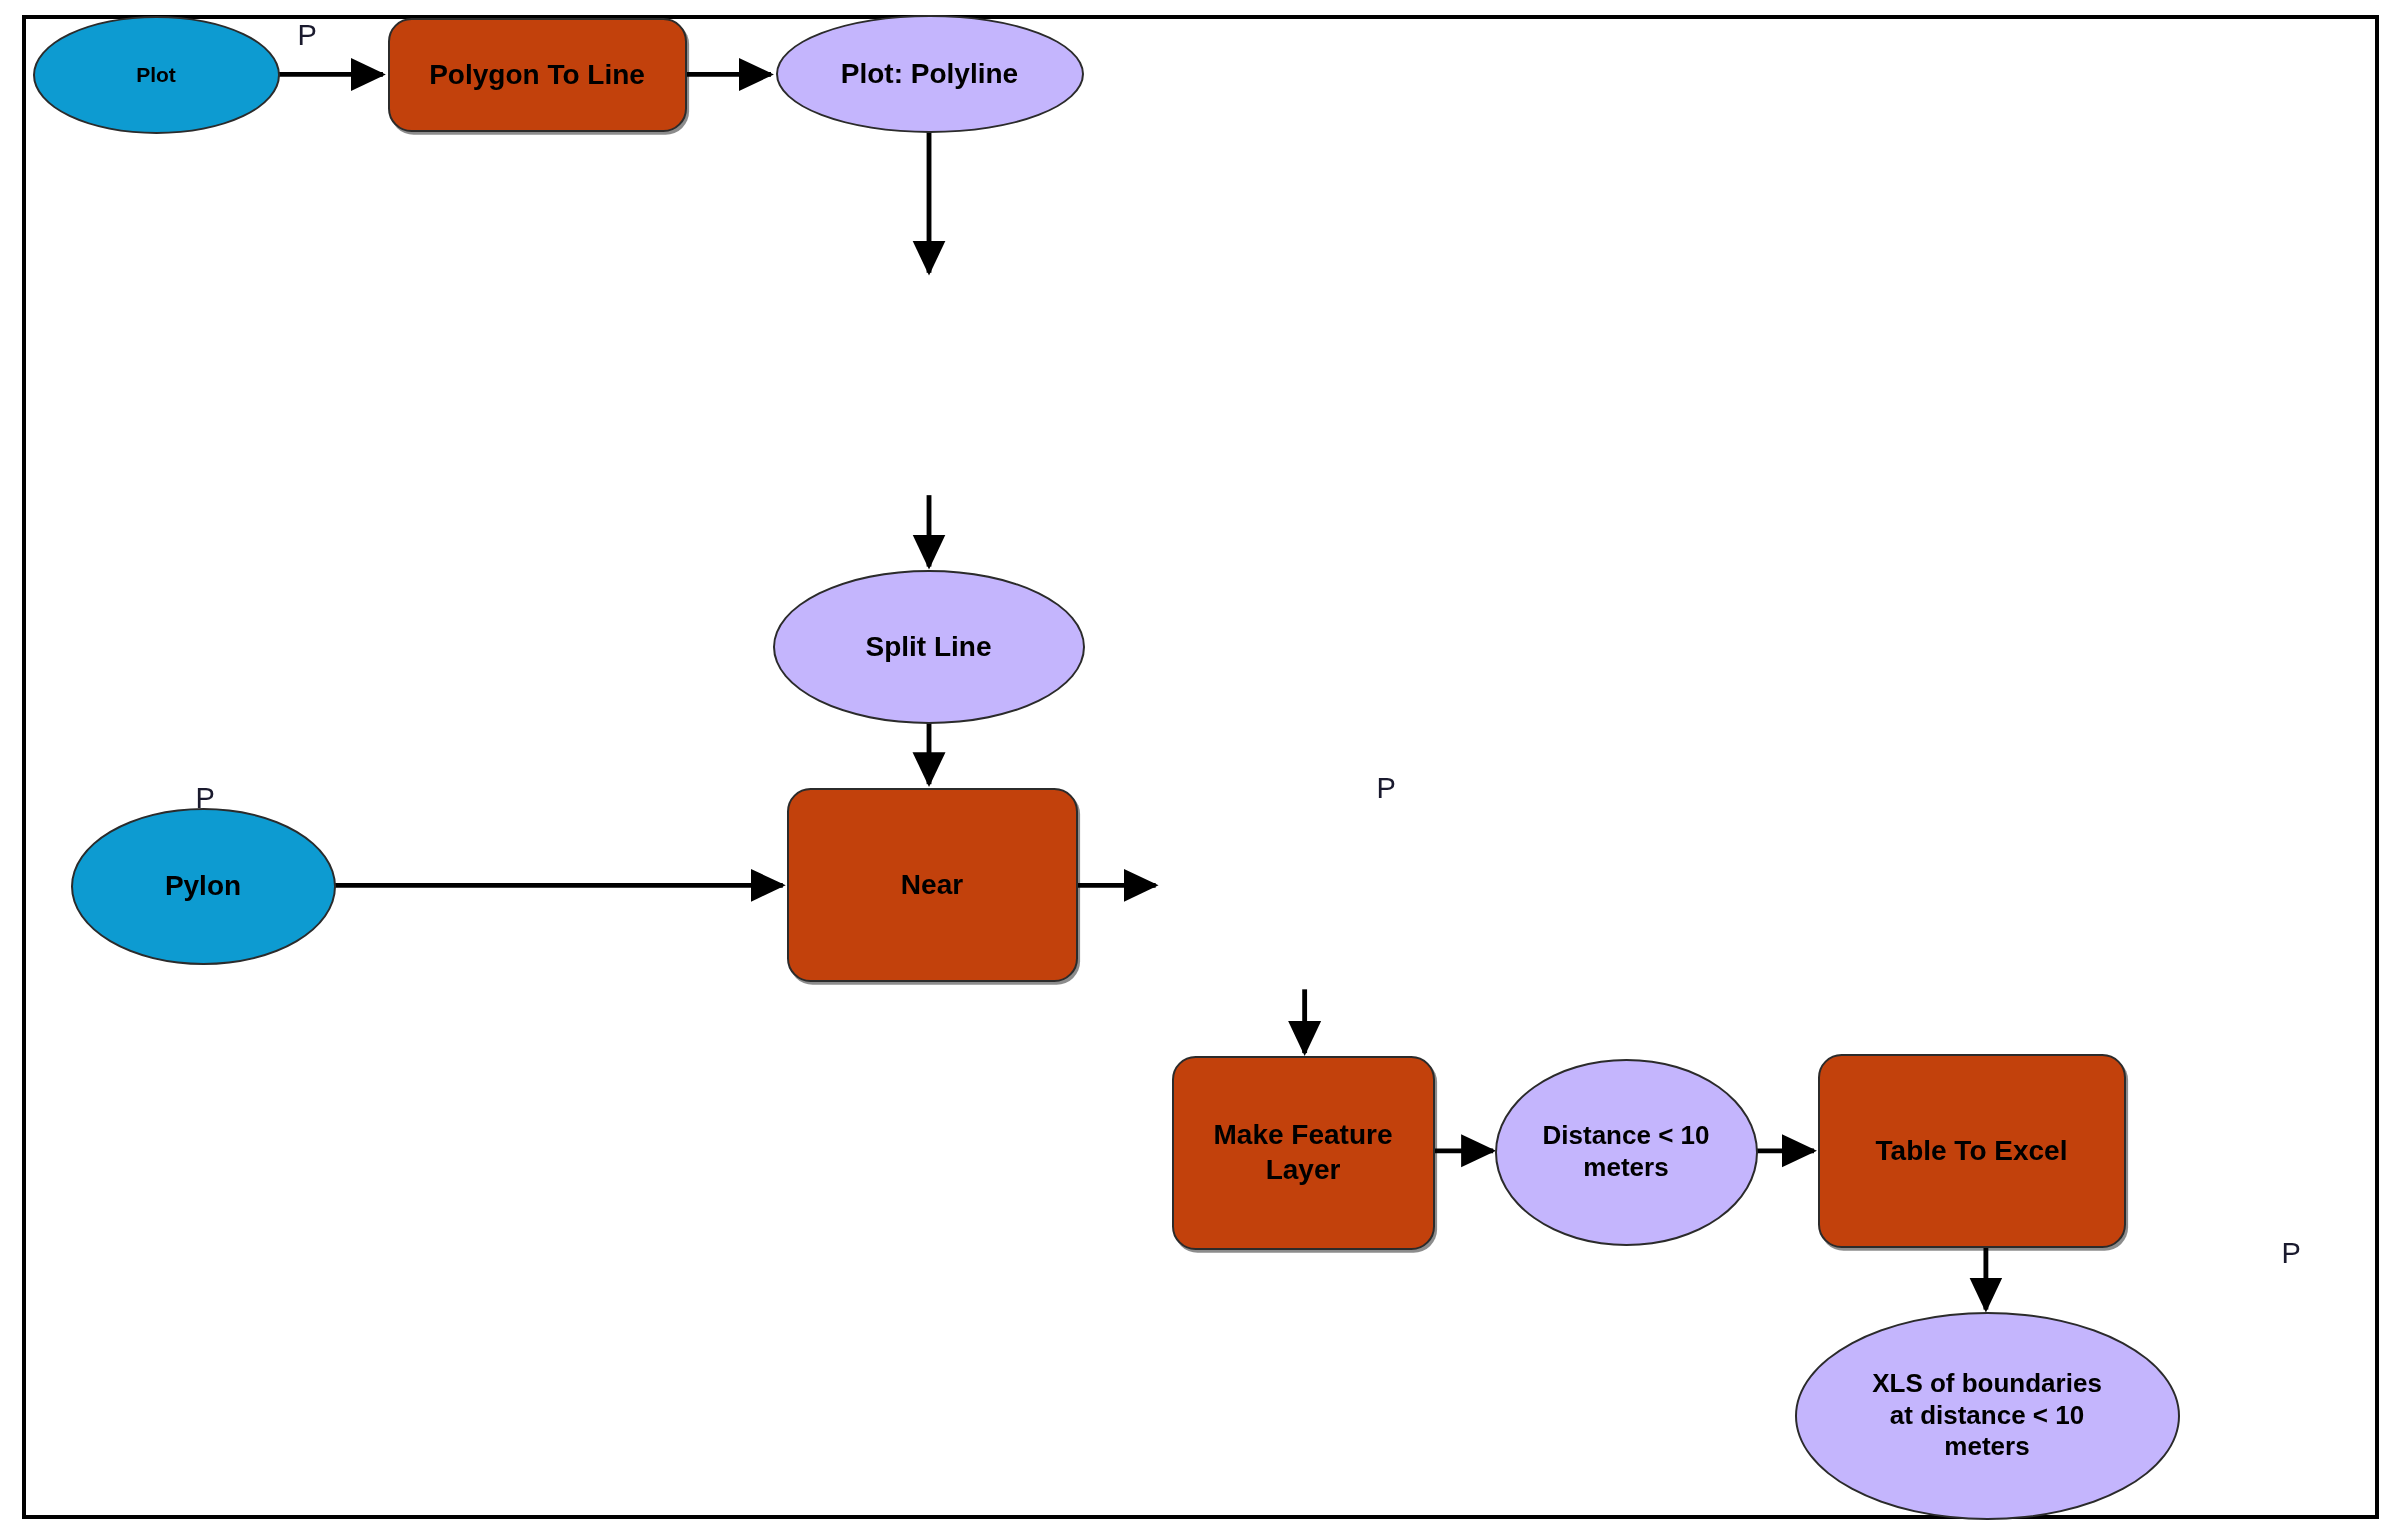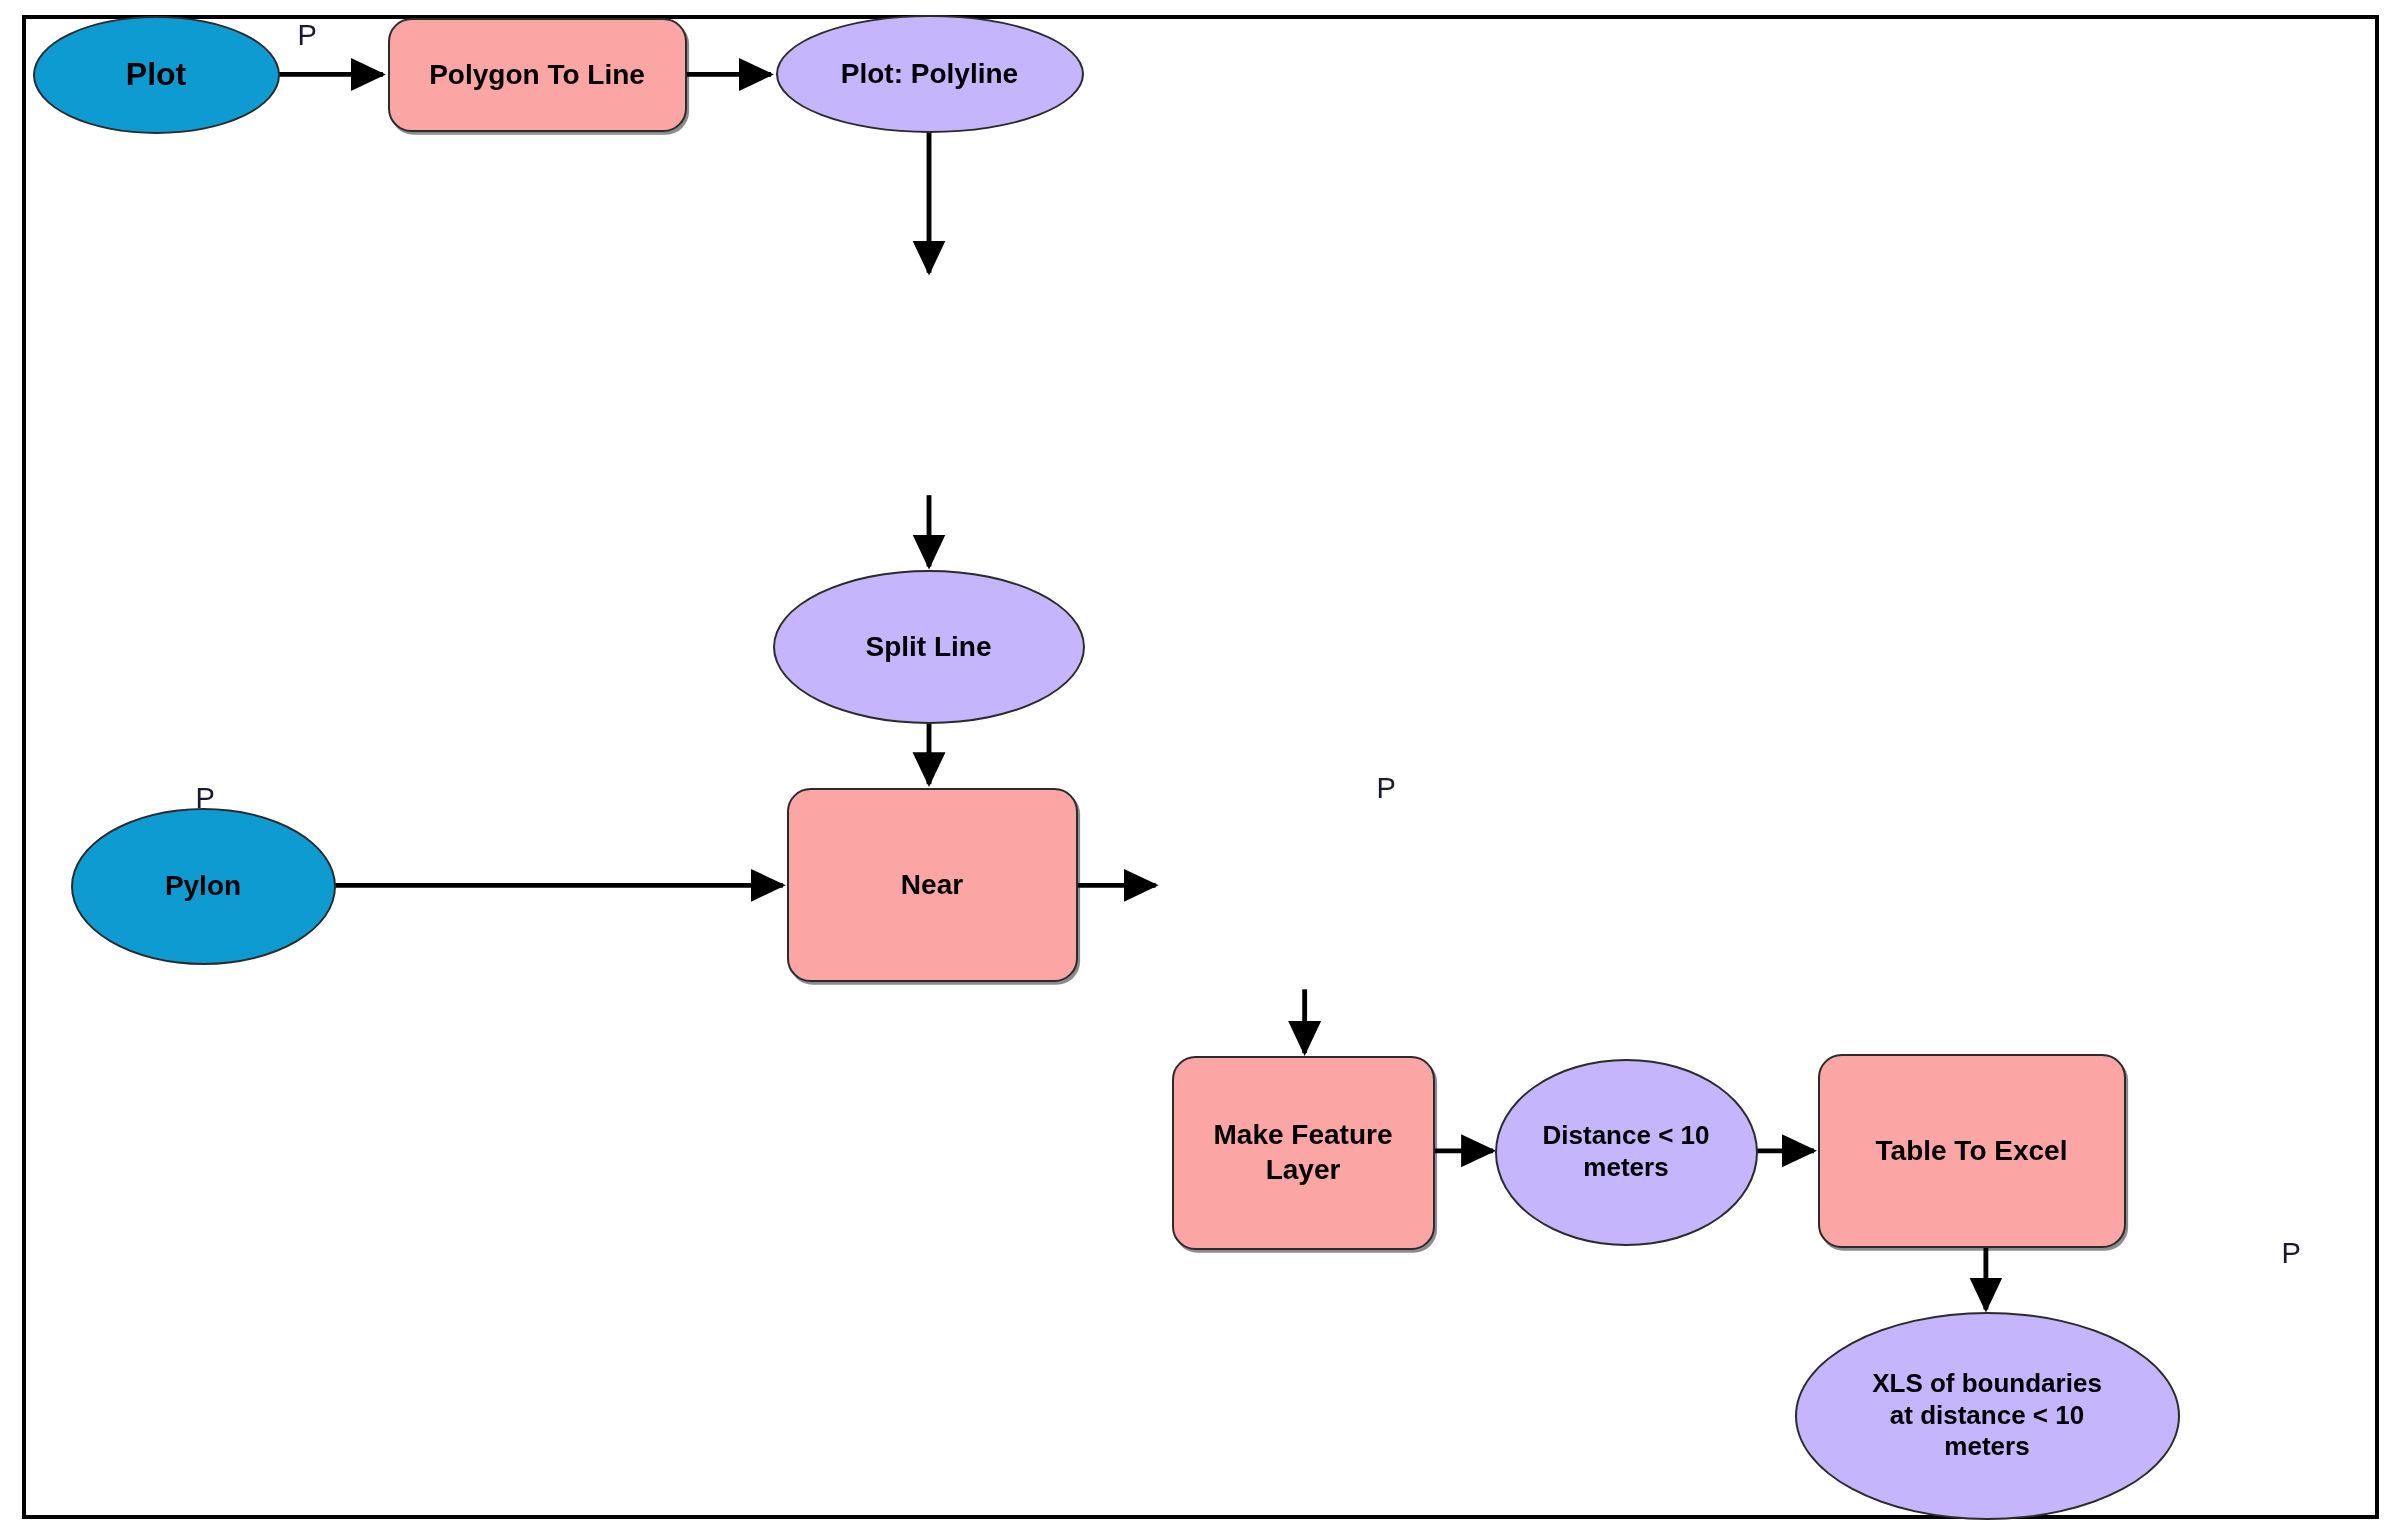--- a/index.html
+++ b/index.html
@@ -41,21 +41,21 @@
     font-family: "Liberation Sans", sans-serif;
   }
   .node-label {
     display: block;
     width: 100%;
     padding: 0 4.2px;
     box-sizing: border-box;
     white-space: pre-line;
   }
   .node.tool {
-    background: #fca5a5;
+    background: #c2410c;
     border: 2.1px solid #2b2b2b;
     border-radius: 23.6px;
     box-shadow: 2.1px 2.8px 0 rgba(0,0,0,0.45);
   }
   .node.input {
     background: #0D9BD1;
     border: 2.1px solid #2b2b2b;
     border-radius: 50%;
   }
   .node.output {
@@ -110,21 +110,21 @@
 
       <line x1="1845" y1="1400" x2="1845" y2="1492" stroke="#000000" stroke-width="7" marker-end="url(#ah)"></line>
 
       <line x1="2028" y1="1633" x2="2117" y2="1633" stroke="#000000" stroke-width="7" marker-end="url(#ah)"></line>
 
       <line x1="2494" y1="1633" x2="2580" y2="1633" stroke="#000000" stroke-width="7" marker-end="url(#ah)"></line>
 
       <line x1="2828" y1="1773" x2="2828" y2="1862" stroke="#000000" stroke-width="7" marker-end="url(#ah)"></line>
     </svg>
 
-    <div class="node input" style="left:7px; top:-2.8px; width:247px; height:118px; font-size:32px;">
+    <div class="node input" style="left:7px; top:-2.8px; width:247px; height:118px; font-size:21px;">
       <span class="node-label">Plot</span>
     </div>
     <div class="p-flag" style="left:272px; top:2.8px;">P</div>
 
     <div class="node tool" style="left:362px; top:-0.7px; width:299px; height:114px; font-size:28px;">
       <span class="node-label">Polygon To Line</span>
     </div>
 
     <div class="node output" style="left:750px; top:-3.5px; width:308px; height:118px; font-size:28px;">
       <span class="node-label">Plot: Polyline</span>

